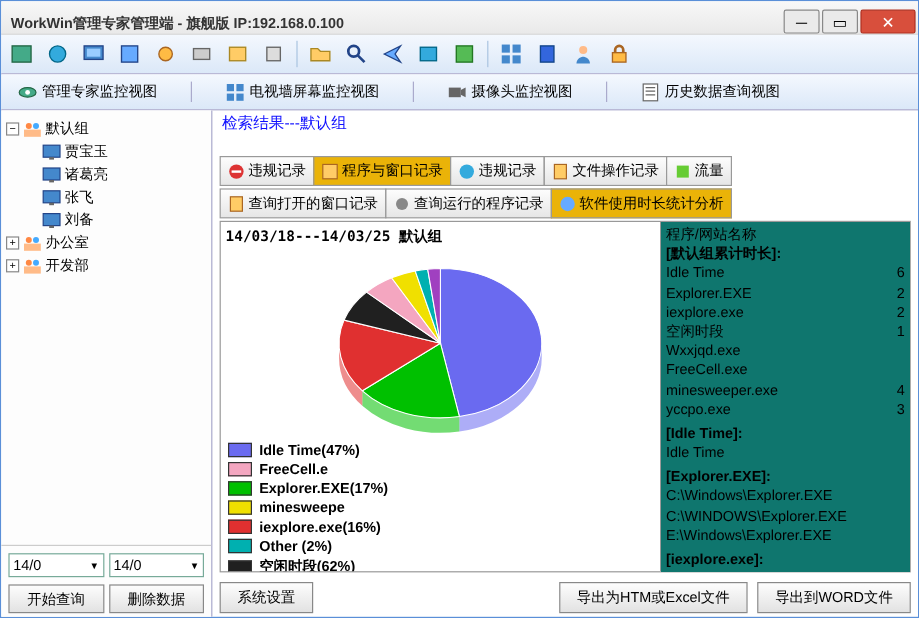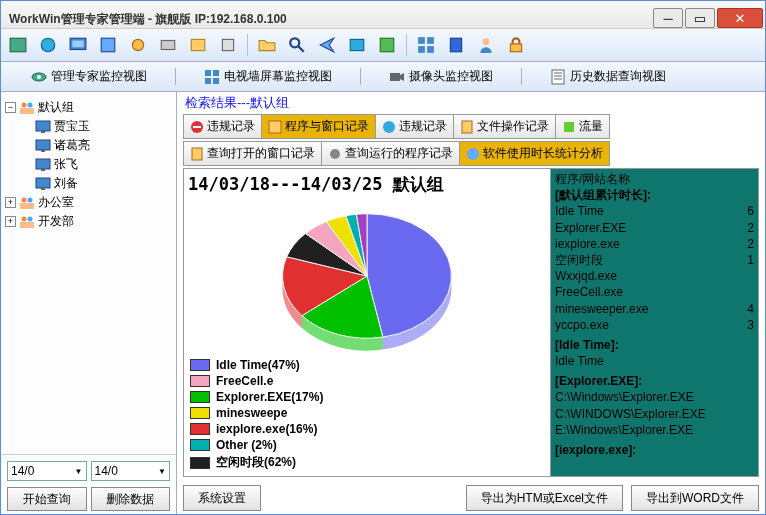--- a/index.html
+++ b/index.html
@@ -5,46 +5,46 @@
 * { box-sizing: border-box; margin: 0; padding: 0; font-family: "Microsoft YaHei", SimSun, sans-serif; font-size: 12px; }
 body { background: #fff; width: 766px; height: 515px; overflow: hidden; border: 1px solid #5a8fd8; }
 .titlebar { background: linear-gradient(#f8f8f8, #e9e9e9); height: 28px; display: flex; align-items: flex-end; border-bottom: 1px solid #ccc; }
 .titlebar .title { padding-left: 8px; font-weight: bold; color: #333; flex: 1; }
 .winbtns { display: flex; }
 .winbtn { width: 30px; height: 20px; display: flex; align-items: center; justify-content: center; border: 1px solid #888; margin-right: 2px; background: #eaeaea; border-radius: 2px; cursor: pointer; font-size: 13px; }
 .winbtn.close { background: #d84f3c; color: #fff; width: 46px; border-color: #b03020; }
 .toolbar { background: linear-gradient(#f4f8fe, #dbe8f8); padding: 3px 4px; display: flex; gap: 4px; border-bottom: 1px solid #aac; }
 .tbicon { width: 26px; height: 26px; border: 1px solid transparent; display: flex; align-items: center; justify-content: center; border-radius: 2px; cursor: pointer; }
 .tbicon svg { width: 18px; height: 18px; }
-.viewtabs { background: linear-gradient(#f4f8fe, #dbe8f8); padding: 4px 24px; display: flex; gap: 20px; border-bottom: 1px solid #aac; }
+.viewtabs { background: linear-gradient(#f4f8fe, #dbe8f8); padding: 4px 8px; display: flex; gap: 20px; border-bottom: 1px solid #aac; }
 .viewtab { display: flex; align-items: center; gap: 4px; padding: 2px 6px; cursor: pointer; }
 .viewtab .vicon { width: 16px; height: 16px; }
 .main { display: flex; height: calc(100% - 28px - 34px - 26px); }
 .left { width: 176px; border-right: 1px solid #aac; display: flex; flex-direction: column; background: #fdfdfd; }
 .tree { flex: 1; padding: 6px 4px; overflow: auto; }
 .tree-row { display: flex; align-items: center; gap: 3px; padding: 1px 0; cursor: pointer; white-space: nowrap; }
 .tree-row .exp { width: 11px; height: 11px; border: 1px solid #888; display: inline-flex; align-items: center; justify-content: center; font-size: 9px; line-height: 1; background: #fff; }
 .tree-row .ticon { width: 16px; height: 16px; }
 .indent2 { padding-left: 30px; }
 .leftbtm { padding: 6px; border-top: 1px solid #ccc; }
 .date-row { display: flex; gap: 4px; margin-bottom: 6px; }
 .date-in { flex: 1; border: 1px solid #7a9; height: 20px; display: flex; align-items: center; justify-content: space-between; padding: 0 3px; background: #fff; }
 .date-in .dd { font-size: 8px; }
 .btn-row { display: flex; gap: 4px; }
 .btn { flex: 1; height: 24px; border: 1px solid #888; background: linear-gradient(#fdfdfd, #e2e2e2); display: flex; align-items: center; justify-content: center; cursor: pointer; }
 .right { flex: 1; display: flex; flex-direction: column; overflow: hidden; }
 .search-res { color: #1010ff; padding: 2px 8px; font-size: 13px; }
-.subtabs { display: flex; padding: 0 6px; gap: 0; flex-wrap: nowrap; overflow: hidden; }
+.subtabs { display: flex; padding: 0 6px; gap: 0; flex-wrap: nowrap; overflow: hidden; margin-top: 16px; }
 .subtab { display: flex; align-items: center; gap: 3px; padding: 3px 6px; border: 1px solid #999; background: linear-gradient(#fdfdfd, #e6e6e6); cursor: pointer; white-space: nowrap; margin-right: -1px; }
 .subtab.active { background: #eab308; }
 .subtab .sicon { width: 14px; height: 14px; }
 .subtabs2 { display: flex; padding: 0 6px; margin-top: 2px; }
 .content { flex: 1; display: flex; border: 1px solid #999; margin: 2px 6px; overflow: hidden; }
 .chart-area { flex: 1; display: flex; flex-direction: column; padding: 4px; }
-.chart-title { font-weight: bold; font-family: monospace; font-size: 17px; }
+.chart-title { font-weight: bold; font-family: monospace; font-size: 12px; }
 .pie-wrap { flex: 1; display: flex; align-items: center; justify-content: center; }
 .legend { display: grid; grid-template-columns: 1fr; gap: 2px 8px; font-family: monospace; font-weight: bold; padding: 2px; }
 .leg-item { display: flex; align-items: center; gap: 6px; }
 .leg-sw { width: 20px; height: 12px; border: 1px solid #333; }
 .list-area { width: 208px; border-left: 1px solid #999; overflow: auto; font-family: "Courier New", monospace; font-size: 12px; line-height: 1.35; padding: 2px 4px; background: #0f766e; }
 .list-area .hdr { font-weight: normal; color: #000; }
 .list-area .grp { font-weight: bold; }
 .list-area .row { display: flex; }
 .list-area .row .nm { flex: 1; white-space: nowrap; overflow: hidden; }
 .list-area .row .val { width: 12px; text-align: right; }

